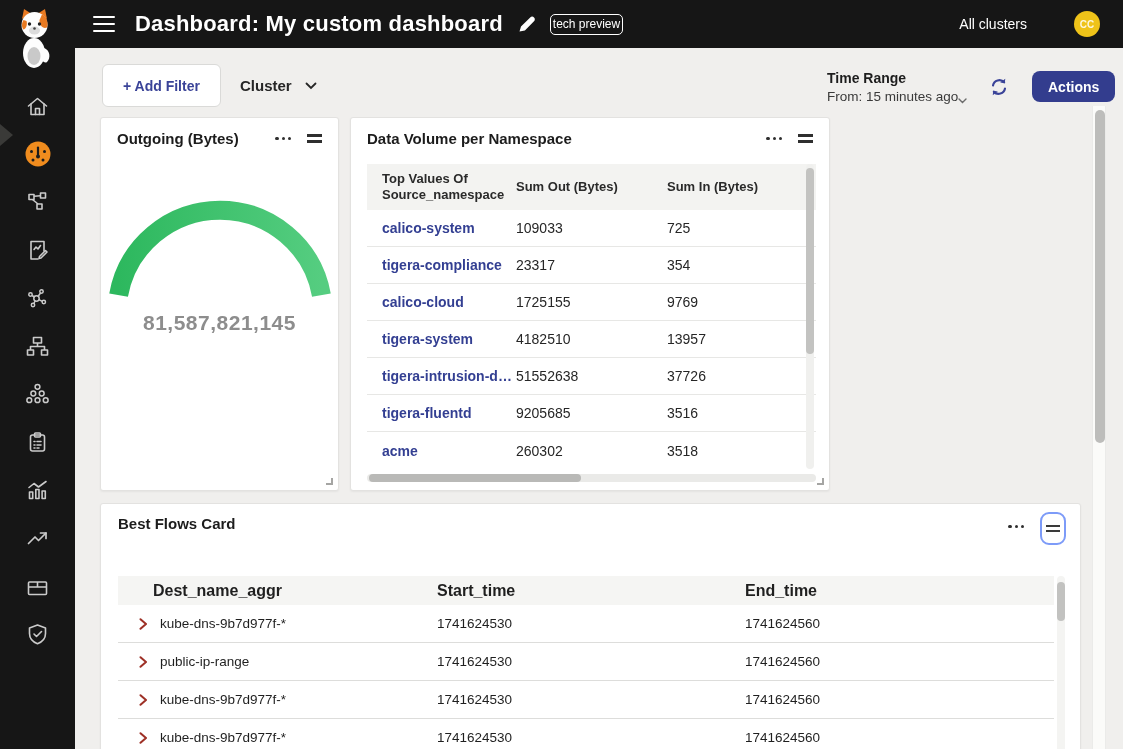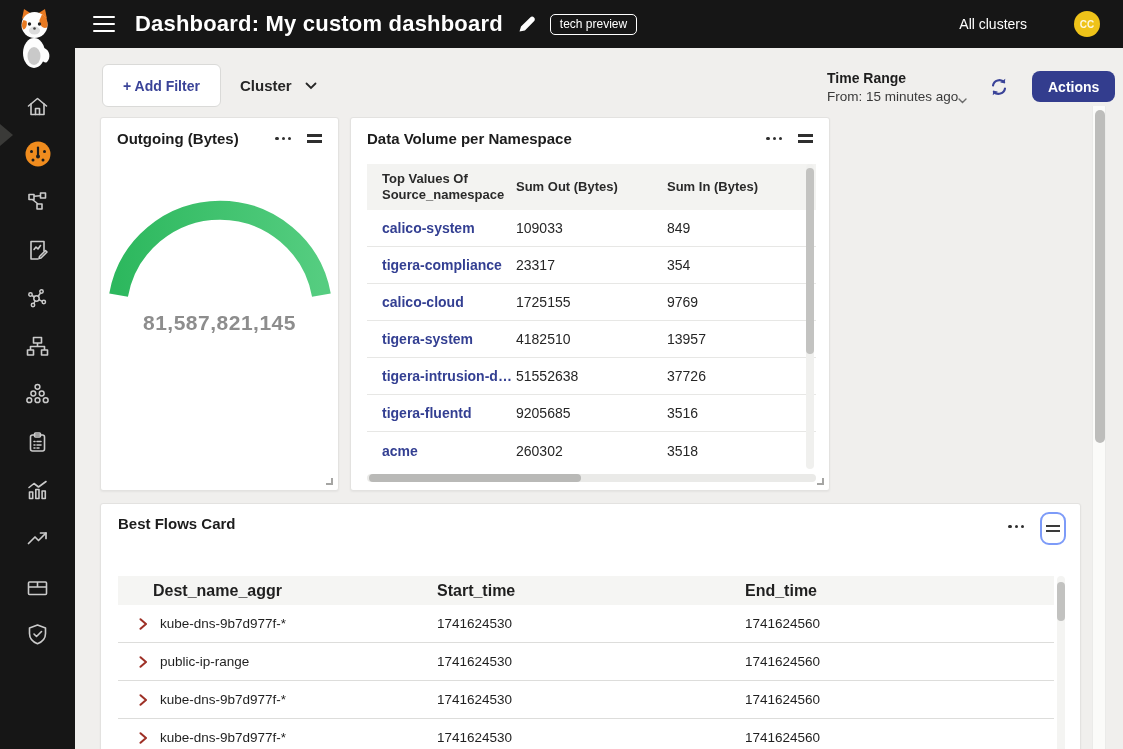--- a/index.html
+++ b/index.html
@@ -9,21 +9,21 @@
   
   .header { position:absolute; left:0; top:0; width:1123px; height:48px; background:#161616;
             display:flex; align-items:center; z-index:5; }
   .logo { position:absolute; left:14px; top:8px; z-index:9; }
   .hamburger { margin-left:93px; width:22px; height:16px; display:flex; flex-direction:column;
                justify-content:space-between; cursor:pointer; }
   .hamburger i { display:block; height:2.4px; background:#fff; border-radius:1px; }
   .app-title { color:#fff; font-size:22px; font-weight:700; letter-spacing:0.2px; margin-left:20px; white-space:nowrap; }
   .edit-pencil { margin-left:14px; display:flex; align-items:center; cursor:pointer; }
   .badge { margin-left:13px; border:1px solid #fff; border-radius:5px; color:#fff; font-size:12px;
-           padding:2px 9px 3px; white-space:nowrap; }
+           padding:2px 2px 3px; white-space:nowrap; }
   .header-spacer { flex:1; }
   .all-clusters { color:#fff; font-size:14px; white-space:nowrap; cursor:pointer; }
   .avatar { width:26px; height:26px; border-radius:50%; background:#efc319; color:rgba(255,255,255,0.85);
             font-size:10px; font-weight:700; display:flex; align-items:center; justify-content:center;
             margin-left:47px; margin-right:23px; cursor:pointer; }
 
   
   .sidebar { position:absolute; left:0; top:48px; width:75px; height:701px; background:#161616; z-index:4; }
   .side-items { padding-top:34px; display:flex; flex-direction:column; }
   .side-item { height:48px; display:flex; align-items:center; justify-content:center; cursor:pointer; }
@@ -333,21 +333,21 @@
 
       <div class="dv-table">
         <div class="dv-hrow">
           <div class="dv-hcell">Top Values Of Source_namespace</div>
           <div class="dv-hcell">Sum Out (Bytes)</div>
           <div class="dv-hcell">Sum In (Bytes)</div>
         </div>
         <div class="dv-row">
           <div class="dv-ns">calico-system</div>
           <div class="dv-num">109033</div>
-          <div class="dv-num">849</div>
+          <div class="dv-num">725</div>
         </div>
         <div class="dv-row">
           <div class="dv-ns">tigera-compliance</div>
           <div class="dv-num">23317</div>
           <div class="dv-num">354</div>
         </div>
         <div class="dv-row">
           <div class="dv-ns">calico-cloud</div>
           <div class="dv-num">1725155</div>
           <div class="dv-num">9769</div>

